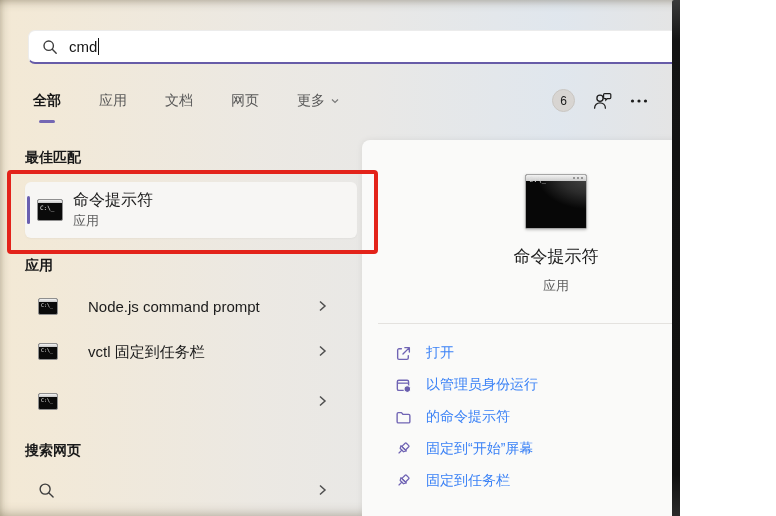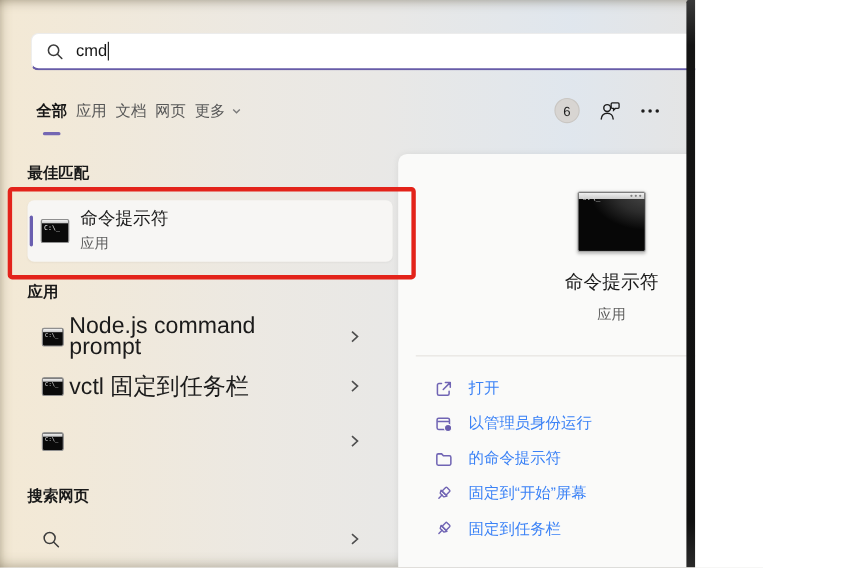--- a/index.html
+++ b/index.html
@@ -1,20 +1,20 @@
 <!DOCTYPE html>
 <html><head>
 <meta charset="utf-8">
 <style>
   * { margin:0; padding:0; box-sizing:border-box; }
   html,body { width:776px; height:516px; }
   body { font-family:"Liberation Sans","DejaVu Sans",sans-serif; }
 
   .screen {
-    position:relative; width:632px; height:516px; overflow:hidden;
+    position:relative; width:680px; height:516px; overflow:hidden;
     background:
       linear-gradient(to right, rgba(244,233,212,0.95) 0%, rgba(238,233,224,0.55) 38%, rgba(232,232,230,0.2) 55%, rgba(221,230,240,0.75) 82%, rgba(228,228,228,0.9) 100%),
       #e9e8e6;
     box-shadow: inset 0 9px 10px -8px rgba(95,85,60,0.5), inset 0 -10px 12px -9px rgba(95,85,60,0.45), inset 10px 0 10px -9px rgba(95,85,60,0.35);
     padding-left: 25px;
   }
   .right-edge {
     position:absolute; top:0; right:0; width:8px; height:516px;
     background:linear-gradient(to bottom,#3a3a3a,#141414 8%,#101010 92%,#2a2a2a);
     border-top-left-radius:2px;
@@ -23,21 +23,21 @@
   
   .search-box {
     position:absolute; left:28px; top:30px; width:719px; height:34px;
     background:#ffffff; border:1px solid #ececec; border-bottom:2px solid #675CA8;
     border-radius:7px; display:flex; align-items:center; padding:0 13px;
   }
   .search-box .query { font-size:15px; color:#141414; margin-left:11px; }
   .caret { width:1px; height:17px; background:#111; margin-left:1px; }
 
   
-  .tabs { position:absolute; left:33px; top:92px; display:flex; gap:8px; }
+  .tabs { position:absolute; left:33px; top:92px; display:flex; gap:38px; }
   .tab { position:relative; font-size:14px; color:#585858; cursor:default; display:flex; align-items:center; gap:5px; padding-bottom:6px; }
   .tab.selected { color:#171717; font-weight:700; }
   .tab.selected .tab-underline {
     position:absolute; left:50%; transform:translateX(-50%); bottom:-7px;
     width:16px; height:3px; border-radius:2px; background:#7467b3;
   }
   .top-right { position:absolute; top:89px; right:32px; display:flex; align-items:center; gap:17px; }
   .count-badge {
     width:23px; height:23px; border-radius:50%; background:#d8d5d2; border:1px solid #c9c6c2;
     display:flex; align-items:center; justify-content:center; font-size:12px; color:#1b1b1b;
@@ -65,21 +65,21 @@
   
   .cmdicon { position:relative; background:#0a0a0a; border:1px solid #8f8f8f; border-radius:2px; overflow:hidden; flex:none; }
   .cmdicon::before { content:""; position:absolute; top:0; left:0; right:0; height:3px; background:linear-gradient(#f4f4f4,#c6c6c6); }
   .cmdicon .ctext { position:absolute; left:2px; color:#e8e8e8; font-family:"DejaVu Sans Mono",monospace; }
   .cmdicon.md { width:26px; height:22px; } .cmdicon.md .ctext { top:5px; font-size:6px; line-height:6px; }
   .cmdicon.sm { width:20px; height:17px; } .cmdicon.sm .ctext { top:4px; font-size:5px; line-height:5px; }
 
   
   .row { position:absolute; left:25px; width:332px; display:flex; align-items:center; }
   .row .ric { margin-left:13px; }
-  .row .rtext { font-size:21px; color:#1b1b1b; margin-left:5px; max-width:232px; line-height:19px; }
+  .row .rtext { font-size:15px; color:#1b1b1b; margin-left:30px; max-width:232px; line-height:19px; }
   .row .chev { position:absolute; right:28px; display:flex; }
   .web-suffix { color:#787878; }
 
   
   .panel {
     position:absolute; left:362px; top:140px; width:388px; height:376px;
     background:#fafaf9; border-radius:8px 8px 0 0; box-shadow:0 0 7px rgba(0,0,0,0.07);
   }
   .bigicon { position:absolute; left:50%; transform:translateX(-50%); top:34px; width:62px; height:55px;
     border:1px solid #a6a6a6; border-radius:2px; background:#060606; box-shadow:0 1px 3px rgba(0,0,0,0.25); overflow:hidden; }

